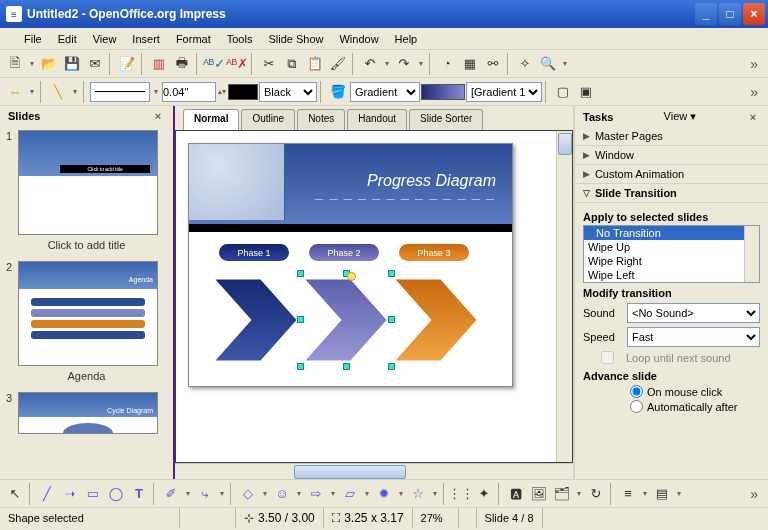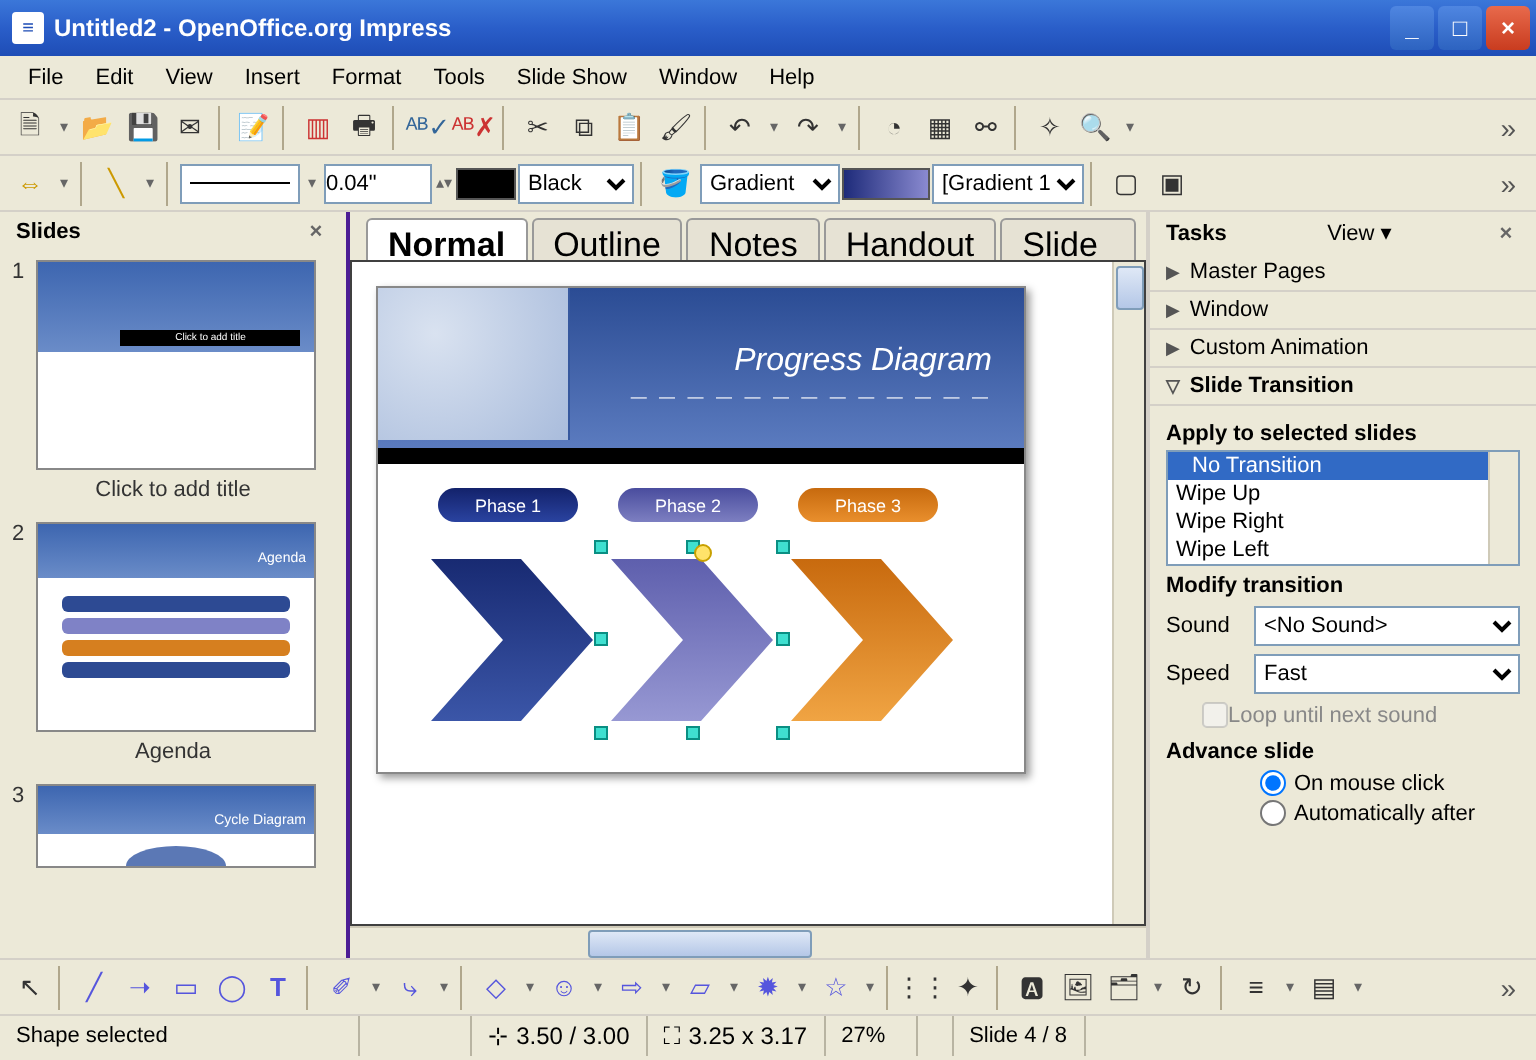--- a/index.html
+++ b/index.html
@@ -8,21 +8,21 @@
   
   .titlebar { height: 28px; background: linear-gradient(to bottom, #3b77d9 0%, #2a5ec9 50%, #1e4db6 100%); display: flex; align-items: center; padding: 0 3px 0 6px; color: #fff; }
   .titlebar .ooicon { width: 16px; height: 16px; background: #fff; border-radius: 2px; margin-right: 5px; display:inline-flex; align-items:center; justify-content:center; color:#1e4db6; font-size:10px; font-weight:bold; }
   .titlebar .title { flex: 1; font-weight: bold; font-size: 12px; }
   .winbtn { width: 22px; height: 22px; margin-left: 2px; border-radius: 3px; display:flex; align-items:center; justify-content:center; font-family: Arial; font-size: 12px; font-weight:bold; color:#fff; }
   .winbtn.min { background: linear-gradient(#4f86e1,#2d63c0); }
   .winbtn.max { background: linear-gradient(#4f86e1,#2d63c0); }
   .winbtn.close { background: linear-gradient(#e86a4c,#c93c1f); }
 
   
-  .menubar { height: 22px; background: #ece9d8; display:flex; align-items:center; padding: 0 6px; border-bottom: 1px solid #d4d0c8; }
+  .menubar { height: 22px; background: #ece9d8; display:flex; align-items:center; padding: 0 16px; border-bottom: 1px solid #d4d0c8; }
   .menubar .item { padding: 2px 8px; cursor: default; }
 
   
   .toolbar { height: 28px; background: #ece9d8; border-bottom: 1px solid #d4d0c8; display:flex; align-items:center; padding: 0 4px; gap: 1px; }
   .toolbar.bottom { border-top: 1px solid #d4d0c8; border-bottom: none; }
   .tbtn { width: 22px; height: 22px; display:flex; align-items:center; justify-content:center; font-size: 13px; color:#333; border: 1px solid transparent; }
   .sep { width: 4px; height: 22px; border-left: 1px solid #b0a78c; margin: 0 2px; }
   .chev { width: 10px; font-size: 8px; color: #666; display:flex; align-items:center; justify-content:center; }
   select, input[type=text].tb { font-size: 11px; height: 20px; border: 1px solid #7f9db9; background: #fff; }
   .lineopt { width: 60px; height: 20px; border: 1px solid #7f9db9; background:#fff; display:flex; align-items:center; padding:0 4px; }
@@ -47,21 +47,21 @@
   .thumb .bluetop { height:44%; background: linear-gradient(#3d66b0,#6a8cc8); position:relative; }
   .thumb .bluetitle { position:absolute; right:4px; top:14px; color:#fff; font-size:7px; }
   .thumb .agenda-rows { padding: 6px 12px; }
   .thumb .agenda-rows .row { height: 8px; margin: 3px 0; border-radius: 3px; }
   .thumb .cycle-eye { width:50px; height:20px; border-radius:50%; background:#5b78b5; margin: 6px auto; }
   .slide-caption { text-align:center; font-size:11px; color:#333; margin-bottom: 10px; }
 
   
   .centerpanel { flex:1; display:flex; flex-direction:column; background: #ece9d8; min-width:0; }
   .tabstrip { display:flex; padding: 3px 8px 0 8px; height: 24px; gap: 0; }
-  .tab { padding: 3px 10px; border: 1px solid #999; border-bottom: none; background:#e6e2d4; font-size:17px; border-radius: 3px 3px 0 0; margin-right: 2px; }
+  .tab { padding: 3px 10px; border: 1px solid #999; border-bottom: none; background:#e6e2d4; font-size:10px; border-radius: 3px 3px 0 0; margin-right: 2px; }
   .tab.active { background:#fff; font-weight: bold; }
   .editarea { flex:1; background:#fff; border:1px solid #404040; margin: 0 0 0 0; position:relative; overflow:hidden; }
   .canvas-scroll { position:absolute; inset:0; display:flex; }
   .canvas-scroll .vscroll { width:16px; background:#ece9d8; border-left:1px solid #cfcab8; margin-left:auto; position:relative; }
   .canvas-scroll .vscroll .vthumb { position:absolute; top:2px; left:1px; width:14px; height:22px; background:linear-gradient(#dfe8f6,#b4c7e7); border:1px solid #7f9db9; border-radius:2px; }
   .hscroll-row { height:16px; background:#ece9d8; display:flex; align-items:center; }
   .hscroll-row .htrack { flex:1; height:16px; background:#ece9d8; border-top:1px solid #cfcab8; position:relative; }
   .hscroll-row .hthumb { position:absolute; left:30%; width:28%; top:1px; height:14px; background:linear-gradient(#dfe8f6,#b4c7e7); border:1px solid #7f9db9; border-radius:2px; }
 
   .slide-canvas { margin: 12px 12px; width: 325px; height: 244px; background: #fff; box-shadow: 2px 2px 4px rgba(0,0,0,.4); border:1px solid #888; position:relative; }
@@ -90,21 +90,21 @@
   .task-section.open { font-weight:bold; }
   .task-content { padding: 4px 8px; flex:1; overflow:hidden; display:flex; flex-direction:column; }
   .group-label { font-weight:bold; margin: 4px 0 2px; }
   .transition-list { border:1px solid #7f9db9; background:#fff; height:58px; overflow:hidden; font-size:11px; position:relative; }
   .transition-list .opt { padding:1px 4px; }
   .transition-list .opt.selected { background:#316ac5; color:#fff;padding-left:12px; }
   .transition-list .listscroll { position:absolute; right:0; top:0; bottom:0; width:15px; background:#ece9d8; border-left:1px solid #cfcab8; }
   .formrow { display:flex; align-items:center; margin: 2px 0; gap: 4px; }
   .formrow label { width: 40px; }
   .formrow select { flex:1; }
-  .chk { display:flex; align-items:center; gap:0; color:#888; margin: 2px 0 2px 18px; }
+  .chk { display:flex; align-items:center; gap:12px; color:#888; margin: 2px 0 2px 18px; }
   .radiorow { display:flex; align-items:center; gap:4px; margin:1px 0;padding-left:47px; }
 
   
   .statusbar { height: 21px; background:#ece9d8; border-top:1px solid #d4d0c8; display:flex; align-items:center; font-size:11px; }
   .statusbar .cell { border-right:1px solid #b8b4a2; padding: 0 8px; height:100%; display:flex; align-items:center; gap:4px; }
   .statusbar .cell.icon { font-size:12px; }
 </style>
 </head>
 <body>
 

